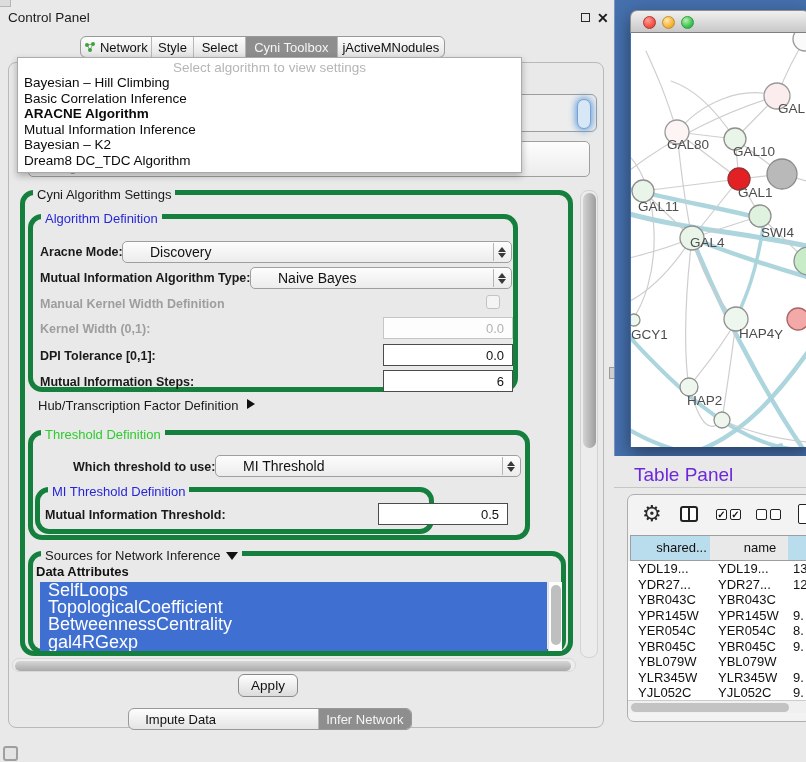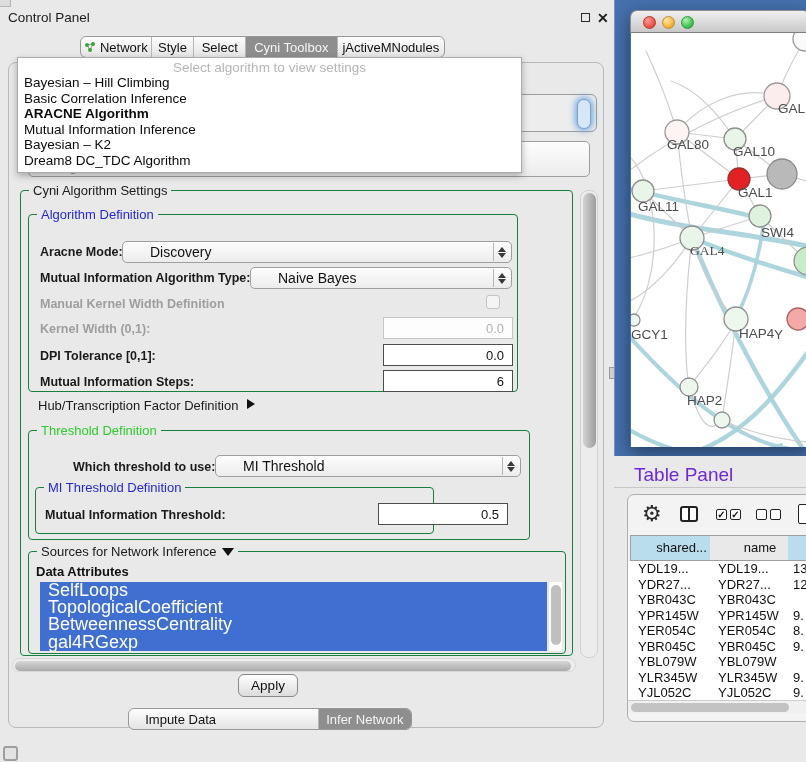--- a/index.html
+++ b/index.html
@@ -33,21 +33,21 @@
     border-bottom:5px solid #3a3a3a; }
   .tri-d { width:0; height:0; border-left:4px solid transparent; border-right:4px solid transparent;
     border-top:5px solid #3a3a3a; }
 
   .popup { background:#fff; border:1px solid #ababab; box-shadow:0 3px 7px rgba(0,0,0,.28); z-index:50; }
   .popup .ph { height:17px; text-align:center; font-size:13.5px; color:#b5b5b5; padding-top:2px; }
   .dd-item { height:15.6px; line-height:15.6px; font-size:13.5px; color:#0a0a0a; padding-left:6px;
     white-space:nowrap; }
   .dd-item.bold { font-weight:bold; }
 
-  .group { position:absolute; border:1px solid #15803d; border-radius:4px; }
+  .group { position:absolute; border:5px solid #15803d; border-radius:14px; }
   .gtitle { position:absolute; top:-8px; left:8px; background:#e9e9e9; padding:0 4px;
     font-size:13px; white-space:nowrap; }
   .blue-t { color:#2626d8; } .green-t { color:#2fcb2f; } .black-t { color:#1a1a1a; }
 
   .flabel { position:absolute; font-size:12.5px; font-weight:bold; color:#1a1a1a; white-space:nowrap; }
   .flabel.dis { color:#9e9e9e; }
   .field { position:absolute; background:#fff; text-align:right; font-size:13px; color:#111;
     padding:3px 8px 0 0; height:22px; }
   .field.strong { border:1px solid #4c4c4c; }
   .field.dis { border:1px solid #c6c6c6; color:#b3b3b3; background:#fdfdfd; }
@@ -319,21 +319,21 @@
         <circle cx="58" cy="354" r="9" fill="#eef7ee" stroke="#8f8f8f" stroke-width="1.3"></circle>
         <circle cx="91" cy="387" r="8" fill="#eef7ee" stroke="#8f8f8f" stroke-width="1.3"></circle>
       </svg>
     <div class="abs" style="left:0;top:0;width:100%;height:100%;">
         <div class="node-label" style="left: 147px; top: 68px;">GAL</div>
         <div class="node-label" style="left: 36px; top: 104px;">GAL80</div>
         <div class="node-label" style="left: 102px; top: 111px;">GAL10</div>
         <div class="node-label" style="left: 107px; top: 152px;">GAL1</div>
         <div class="node-label" style="left: 7px; top: 166px;">GAL11</div>
         <div class="node-label" style="left: 130px; top: 192px;">SWI4</div>
-        <div class="node-label" style="left: 59px; top: 210px; font-family: Liberation Serif, serif;">GAL4</div>
+        <div class="node-label" style="left: 59px; top: 202px;">GAL4</div>
         <div class="node-label" style="left: 0px; top: 294px;">GCY1</div>
         <div class="node-label" style="left: 108px; top: 293px;">HAP4</div>
         <div class="node-label" style="left: 143px; top: 294px;">Y</div>
         <div class="node-label" style="left: 56px; top: 360px;">HAP2</div>
       </div>
   </div>
 </div>
 
 <div class="abs" style="left:614px;top:456px;width:192px;height:306px;background:#e9e9e9;"></div>
 <div class="abs" style="left:634px;top:464px;font-size:19px;color:#6d28d9;">Table Panel</div>

